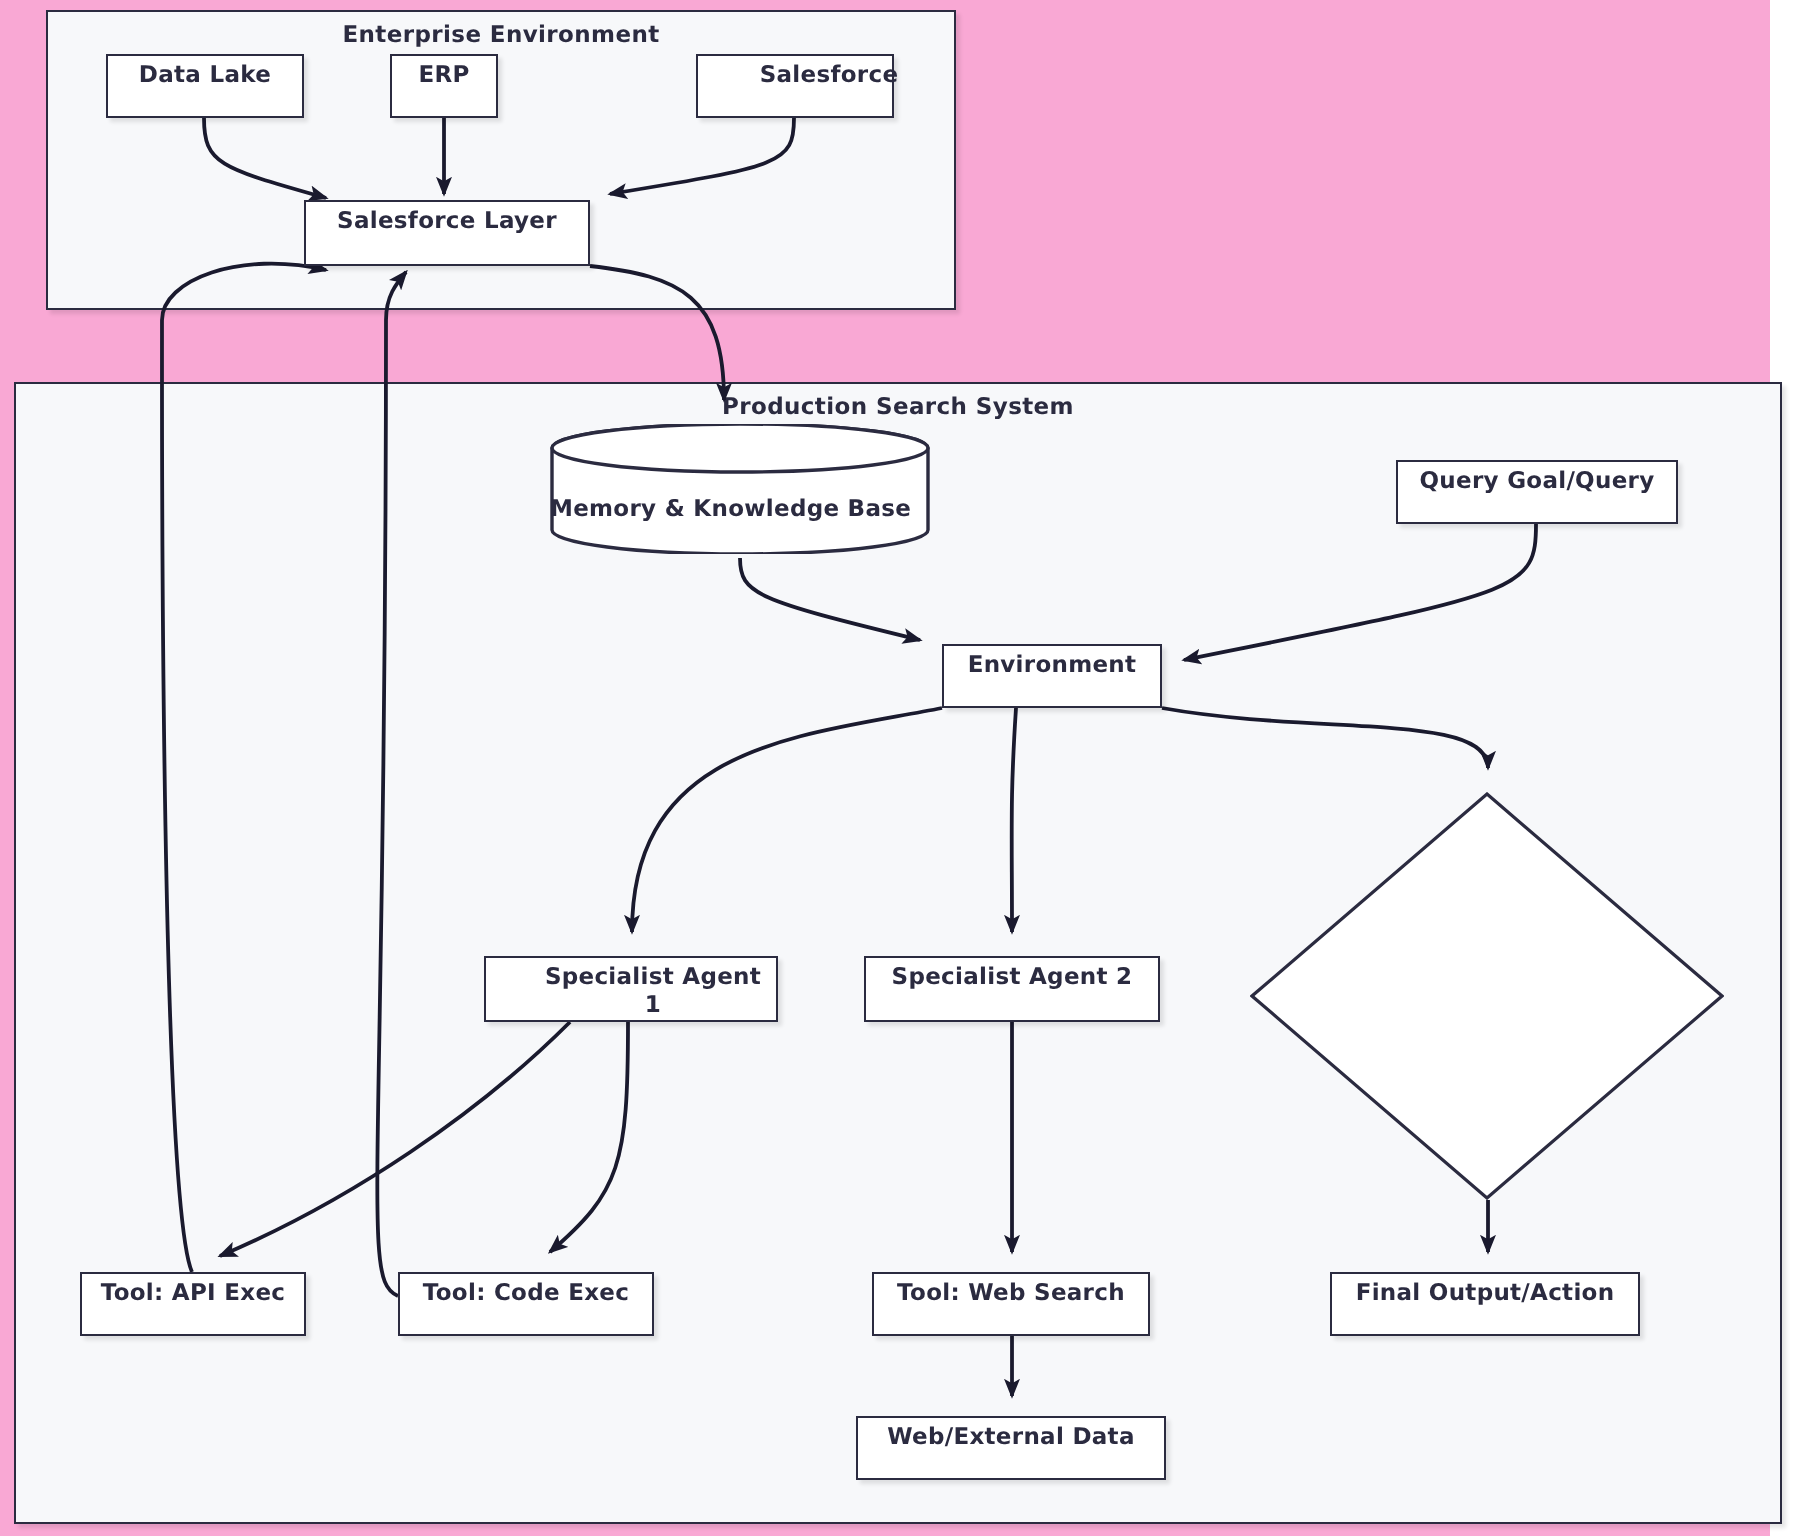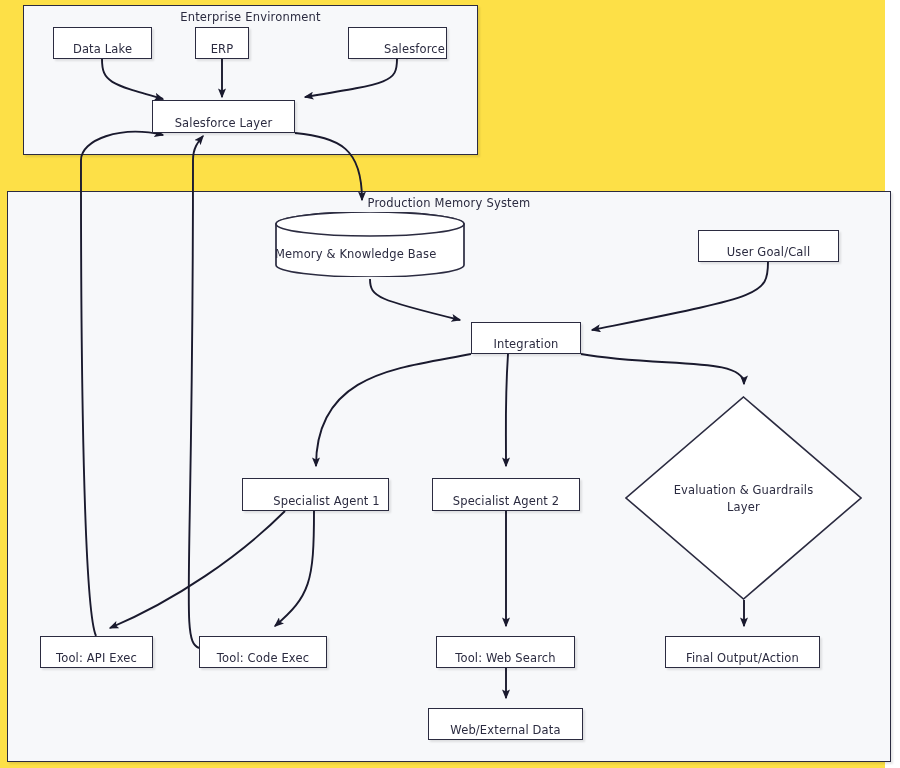--- a/index.html
+++ b/index.html
@@ -11,21 +11,22 @@
   body {
     width: 900px;
     height: 768px;
     overflow: hidden;
     font-family: "DejaVu Sans", sans-serif;
   }
   #canvas {
     position: relative;
     width: 885px;
     height: 768px;
-    background: #fde047;
+    background: #f9a8d4;
+    font-weight: bold;
   }
   #edges {
     position: absolute;
     left: 0;
     top: 0;
     width: 900px;
     height: 768px;
     pointer-events: none;
   }
   
@@ -48,21 +49,21 @@
     white-space: nowrap;
   }
   
   .node {
     position: absolute;
     box-sizing: border-box;
     background: #ffffff;
     border: 1.7px solid #2b2b40;
     box-shadow: 2px 2px 2px rgba(0,0,0,0.10);
     display: flex;
-    align-items: flex-end;
+    align-items: flex-start;
     justify-content: center;
     text-align: center;
     font-size: 11.5px;
     color: #2b2b40;
     line-height: 1.25;
     letter-spacing: 0.15px;
     padding: 2px 6px;
   }
   
   .cylinder {
@@ -99,21 +100,21 @@
 </head>
 <body>
 
 <div id="canvas">
 
   <div id="containers">
       <div class="container" style="left: 23px; top: 5px; width: 455px; height: 150px;">
         <div class="container-title">Enterprise Environment</div>
       </div>
       <div class="container" style="left: 7px; top: 191px; width: 884px; height: 571px;">
-        <div class="container-title">Production Memory System</div>
+        <div class="container-title">Production Search System</div>
       </div>
     </div>
 
   <svg id="edges" viewBox="0 0 900 768">
     <defs>
       <marker id="arrowhead" markerWidth="10" markerHeight="8" refX="8.6" refY="4" orient="auto" markerUnits="userSpaceOnUse">
         <path d="M 0,0 L 10,4 L 0,8 L 2.2,4 Z" fill="#1a1a2e"></path>
       </marker>
     </defs>
     <g id="edge-paths">
@@ -150,36 +151,35 @@
         <span>Salesforce Layer</span>
       </div>
       <div class="cylinder" style="left: 275px; top: 212px; width: 190px; height: 65px;">
         <svg class="cyl-svg" width="190" height="65" viewBox="0 0 190 65">
           <path d="M 1,12 A 94,12 0 0 1 189,12 L 189,53 A 94,12 0 0 1 1,53 Z" fill="#ffffff" stroke="#2b2b40" stroke-width="1.7"></path>
           <ellipse cx="95" cy="12" rx="94" ry="12" fill="#ffffff" stroke="#2b2b40" stroke-width="1.7"></ellipse>
         </svg>
         <div class="cyl-label" style="top: 34.5px;">Memory &amp; Knowledge Base</div>
       </div>
       <div class="node" style="left: 698px; top: 230px; width: 141px; height: 32px;">
-        <span>User Goal/Call</span>
+        <span>Query Goal/Query</span>
       </div>
       <div class="node" style="left: 471px; top: 322px; width: 110px; height: 32px;">
-        <span>Integration</span>
+        <span>Environment</span>
       </div>
       <div class="node" style="left: 242px; top: 478px; width: 147px; height: 33px; padding-left: 28px;">
         <span>Specialist Agent 1</span>
       </div>
       <div class="node" style="left: 432px; top: 478px; width: 148px; height: 33px;">
         <span>Specialist Agent 2</span>
       </div>
       <div class="diamond" style="left: 625px; top: 396px; width: 237px; height: 204px;">
         <svg class="dia-svg" width="237" height="204" viewBox="0 0 237 204">
           <polygon points="118.5,1 236,102 118.5,203 1,102" fill="#ffffff" stroke="#2b2b40" stroke-width="1.6"></polygon>
         </svg>
-        <div class="dia-label" style="top: 86px; width: 170.64px; left: 33.18px;">Evaluation &amp; Guardrails Layer</div>
       </div>
       <div class="node" style="left: 40px; top: 636px; width: 113px; height: 32px;">
         <span>Tool: API Exec</span>
       </div>
       <div class="node" style="left: 199px; top: 636px; width: 128px; height: 32px;">
         <span>Tool: Code Exec</span>
       </div>
       <div class="node" style="left: 436px; top: 636px; width: 139px; height: 32px;">
         <span>Tool: Web Search</span>
       </div>

